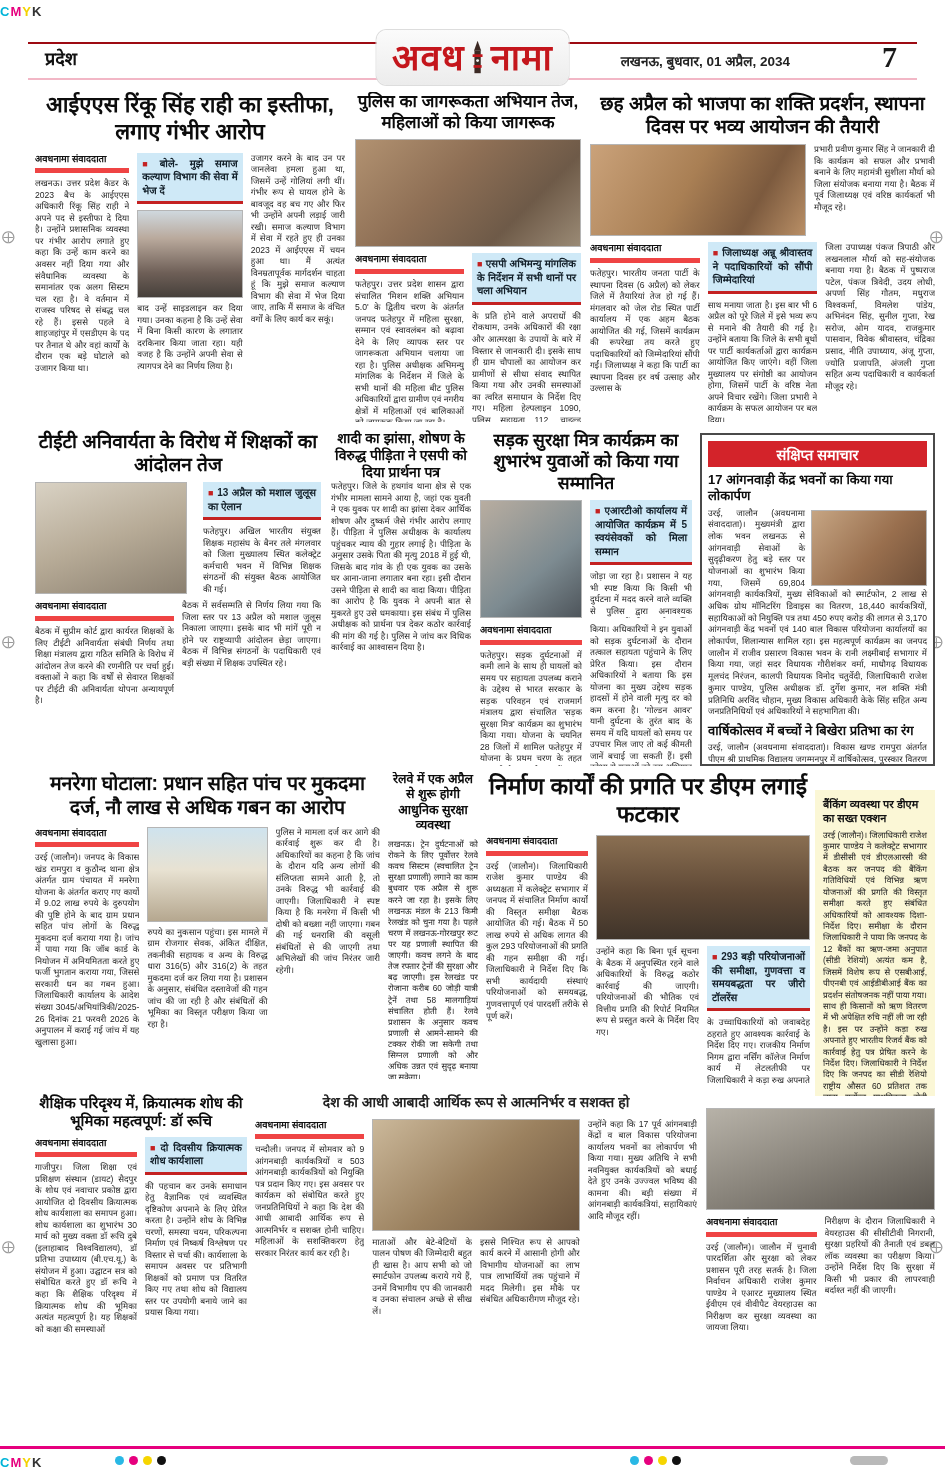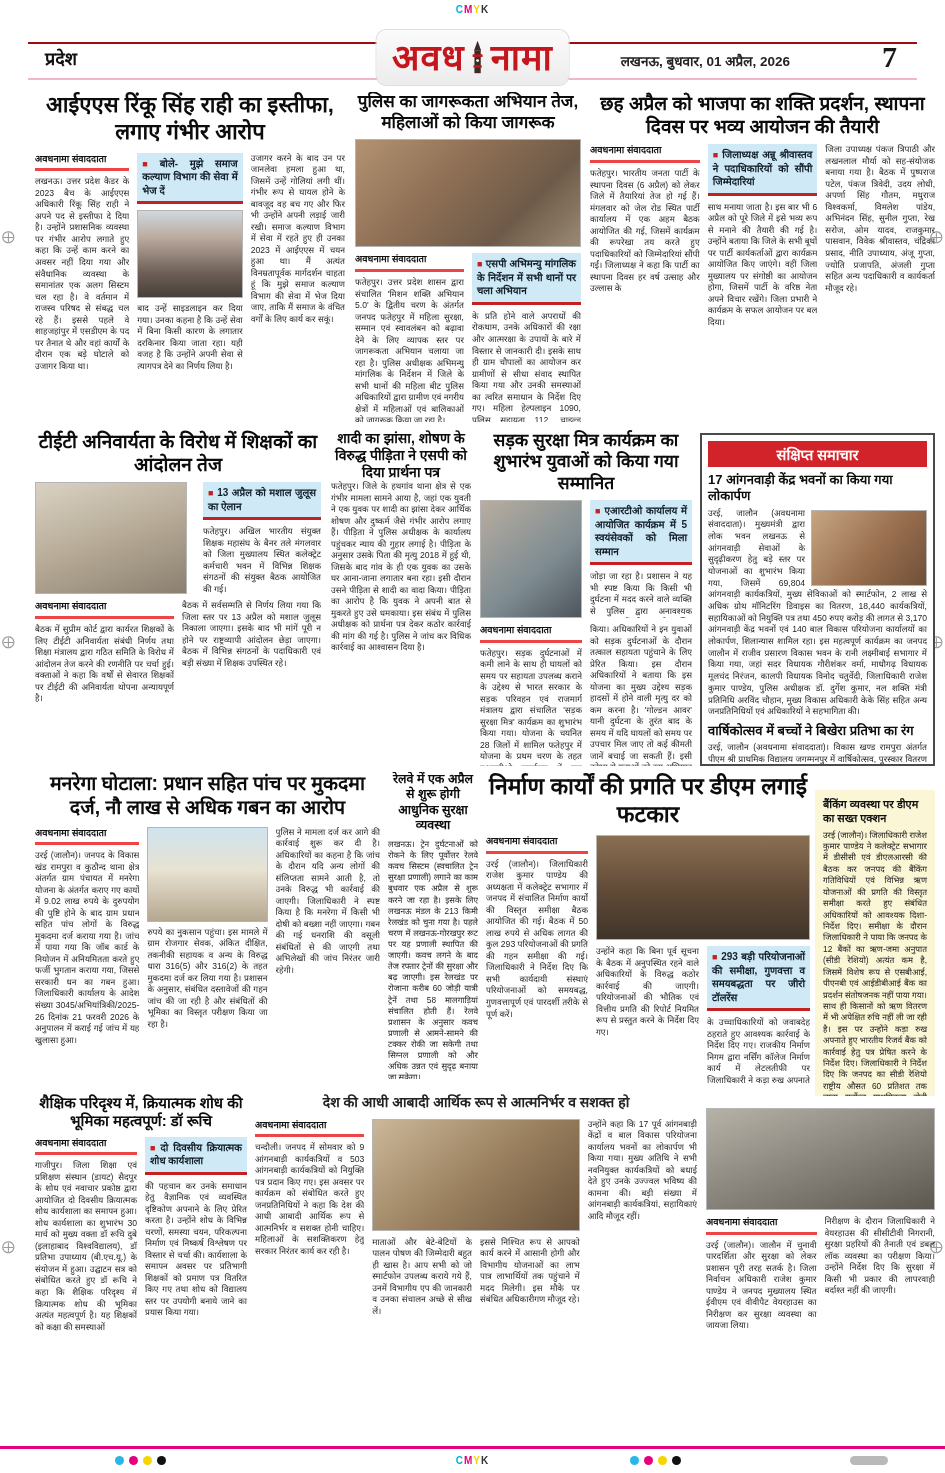--- a/index.html
+++ b/index.html
@@ -1,19 +1,19 @@
 <!DOCTYPE html>
 <html lang="hi"><head>
 <meta charset="utf-8">
 <style>
   html,body{margin:0;padding:0;background:#e8e8e8;}
   .page{position:relative;width:945px;height:1473px;background:#ffffff;margin:0 auto;
         font-family:"Liberation Sans","DejaVu Sans",sans-serif;overflow:hidden;}
   
-  .cmyk-row{position:absolute;left:0;width:100%;text-align:center;font-size:10px;font-weight:bold;letter-spacing:1px;}
+  .cmyk-row{position:absolute;left:0;width:100%;text-align:left;font-size:13px;font-weight:bold;letter-spacing:1px;}
   .cmyk-row .c{color:#00b4d8}.cmyk-row .m{color:#e6007e}.cmyk-row .y{color:#f3d100}.cmyk-row .k{color:#333}
   .dots{position:absolute;display:flex;gap:5px;}
   .dots i{width:9px;height:9px;border-radius:50%;display:block;}
   .d-c{background:#29b8e5}.d-m{background:#e6007e}.d-y{background:#f6d500}.d-k{background:#111}
   .regmark{position:absolute;color:#9a9a9a;font-size:13px;line-height:1;}
   .blob{position:absolute;width:38px;height:9px;border-radius:5px;background:#b9b9b9;}
   .footer-line{position:absolute;left:0;top:1446px;width:945px;height:3px;background:#e6007e;}
   
   .head-band{position:absolute;left:28px;top:42px;width:889px;height:34px;
              border-top:2.5px solid #9d0a12;border-bottom:2.5px solid #f2b7c6;}
@@ -24,21 +24,21 @@
             background:linear-gradient(180deg,#fbfbfb,#ececec);border-radius:10px;
             padding:2px 16px 4px 16px;display:flex;align-items:center;gap:4px;
             box-shadow:0 0 0 1px #ddd;}
   .masthead .word{font-size:36px;font-weight:bold;color:#c4161c;letter-spacing:1px;}
   
   .art{position:absolute;overflow:hidden;}
   .hl{font-weight:bold;color:#0c0c0c;text-align:center;line-height:1.22;}
   .subhl{font-weight:bold;color:#222;text-align:center;line-height:1.25;}
   .cols{display:flex;gap:8px;}
   .col{flex:1;font-size:8.6px;line-height:1.34;text-align:justify;color:#1f1f1f;overflow:hidden;}
-  .byline{font-weight:bold;font-size:9.5px;color:#111;border-bottom:3px solid #ef4444;
+  .byline{font-weight:bold;font-size:9.5px;color:#111;border-bottom:5px solid #ef4444;
           padding-bottom:3px;margin-bottom:5px;}
   .kick{background:#cfe9f7;border-bottom:3px solid #c42222;padding:4px 5px;font-weight:bold;
         font-size:10px;line-height:1.35;color:#13202a;margin-bottom:6px;}
   .kick .sq{color:#c42222;margin-right:3px;font-size:9px;}
   .photo{border:1px solid #b5b5b5;box-sizing:border-box;}
   .ybox{background:#fbf7d6;padding:7px 8px;box-sizing:border-box;overflow:hidden;}
   .ybox h4{margin:0 0 4px 0;font-size:11px;line-height:1.3;color:#111;}
   .ybox p{margin:0;font-size:8.4px;line-height:1.36;text-align:justify;color:#222;}
   .briefs{border:2px solid #4a4a4a;box-sizing:border-box;padding:6px;background:#fff;}
   .briefs .banner{background:#d3232a;color:#fff;font-weight:bold;font-size:14.5px;text-align:center;
@@ -72,21 +72,21 @@
       <svg width="18" height="34" viewBox="0 0 20 36">
         <path d="M10 0 L14 11 L6 11 Z" fill="#3c2a24"></path>
         <rect x="6.5" y="11" width="7" height="25" fill="#3c2a24"></rect>
         <rect x="4.5" y="15" width="11" height="3" fill="#c4161c"></rect>
         <rect x="5.5" y="27" width="9" height="3" fill="#c4161c"></rect>
         <circle cx="10" cy="22" r="1.6" fill="#f4f4f4"></circle>
       </svg>
     </span>
     <span class="word">नामा</span>
   </div>
-  <div class="dateline">लखनऊ, बुधवार, 01 अप्रैल, 2026</div>
+  <div class="dateline">लखनऊ, बुधवार, 01 अप्रैल, 2034</div>
   <div class="page-num">7</div>
 
   <div class="art" style="left:35px;top:92px;width:310px;height:330px;">
     <div class="hl" style="font-size:22px;margin-bottom:7px;">आईएएस रिंकू सिंह राही का इस्तीफा, लगाए गंभीर आरोप</div>
     <div class="cols">
       <div class="col">
         <div class="byline">अवधनामा संवाददाता</div>
         <p class="body">लखनऊ। उत्तर प्रदेश कैडर के 2023 बैच के आईएएस अधिकारी रिंकू सिंह राही ने अपने पद से इस्तीफा दे दिया है। उन्होंने प्रशासनिक व्यवस्था पर गंभीर आरोप लगाते हुए कहा कि उन्हें काम करने का अवसर नहीं दिया गया और संवैधानिक व्यवस्था के समानांतर एक अलग सिस्टम चल रहा है। वे वर्तमान में राजस्व परिषद से संबद्ध चल रहे हैं। इससे पहले वे शाहजहांपुर में एसडीएम के पद पर तैनात थे और वहां कार्यों के दौरान एक बड़े घोटाले को उजागर किया था।</p>
       </div>
       <div class="col" style="flex:1.12;">
@@ -110,20 +110,26 @@
       </div>
       <div class="col">
         <div class="kick"><span class="sq">■</span><span>एसपी अभिमन्यु मांगलिक के निर्देशन में सभी थानों पर चला अभियान</span></div>
         <p class="body">के प्रति होने वाले अपराधों की रोकथाम, उनके अधिकारों की रक्षा और आत्मरक्षा के उपायों के बारे में विस्तार से जानकारी दी। इसके साथ ही ग्राम चौपालों का आयोजन कर ग्रामीणों से सीधा संवाद स्थापित किया गया और उनकी समस्याओं का त्वरित समाधान के निर्देश दिए गए। महिला हेल्पलाइन 1090, पुलिस सहायता 112, चाइल्ड हेल्पलाइन 1098 और साइबर हेल्पलाइन 1930 का जानकारी देकर जागरूक किया गया।</p>
       </div>
     </div>
   </div>
 
   <div class="art" style="left:590px;top:92px;width:345px;height:330px;">
     <div class="hl" style="font-size:19px;margin-bottom:6px;">छह अप्रैल को भाजपा का शक्ति प्रदर्शन, स्थापना दिवस पर भव्य आयोजन की तैयारी</div>
+    <div style="display:flex;gap:8px;margin-bottom:6px;">
+      <div class="photo" style="width:216px;height:92px;background:linear-gradient(120deg,#caa27a 0%,#a97f54 45%,#7c5a3e 75%,#b98f66 100%);"></div>
+      <div class="col" style="height:92px;">
+        <p class="body">प्रभारी प्रवीण कुमार सिंह ने जानकारी दी कि कार्यक्रम को सफल और प्रभावी बनाने के लिए महामंत्री सुशीला मौर्या को जिला संयोजक बनाया गया है। बैठक में पूर्व जिलाध्यक्ष एवं वरिष्ठ कार्यकर्ता भी मौजूद रहे।</p>
+      </div>
+    </div>
     <div class="cols">
       <div class="col">
         <div class="byline">अवधनामा संवाददाता</div>
         <p class="body">फतेहपुर। भारतीय जनता पार्टी के स्थापना दिवस (6 अप्रैल) को लेकर जिले में तैयारियां तेज हो गई हैं। मंगलवार को जेल रोड स्थित पार्टी कार्यालय में एक अहम बैठक आयोजित की गई, जिसमें कार्यक्रम की रूपरेखा तय करते हुए पदाधिकारियों को जिम्मेदारियां सौंपी गईं। जिलाध्यक्ष ने कहा कि पार्टी का स्थापना दिवस हर वर्ष उत्साह और उल्लास के</p>
       </div>
       <div class="col">
         <div class="kick"><span class="sq">■</span><span>जिलाध्यक्ष अन्नू श्रीवास्तव ने पदाधिकारियों को सौंपी जिम्मेदारियां</span></div>
         <p class="body">साथ मनाया जाता है। इस बार भी 6 अप्रैल को पूरे जिले में इसे भव्य रूप से मनाने की तैयारी की गई है। उन्होंने बताया कि जिले के सभी बूथों पर पार्टी कार्यकर्ताओं द्वारा कार्यक्रम आयोजित किए जाएंगे। वहीं जिला मुख्यालय पर संगोष्ठी का आयोजन होगा, जिसमें पार्टी के वरिष्ठ नेता अपने विचार रखेंगे। जिला प्रभारी ने कार्यक्रम के सफल आयोजन पर बल दिया।</p>
       </div>
       <div class="col">
@@ -277,21 +283,21 @@
         <p class="body">उन्होंने कहा कि 17 पूर्व आंगनबाड़ी केंद्रों व बाल विकास परियोजना कार्यालय भवनों का लोकार्पण भी किया गया। मुख्य अतिथि ने सभी नवनियुक्त कार्यकत्रियों को बधाई देते हुए उनके उज्ज्वल भविष्य की कामना की। बड़ी संख्या में आंगनबाड़ी कार्यकत्रियां, सहायिकाएं आदि मौजूद रहीं।</p>
       </div>
     </div>
   </div>
 
   <div class="art" style="left:706px;top:1108px;width:229px;height:330px;">
     <div class="photo" style="height:102px;background:linear-gradient(160deg,#b7b2a8 0%,#8a857c 50%,#5c5750 100%);margin-bottom:6px;"></div>
     <div class="cols">
       <div class="col">
         <div class="byline">अवधनामा संवाददाता</div>
-        <p class="body">उरई (जालौन)। जालौन में चुनावी पारदर्शिता और सुरक्षा को लेकर प्रशासन पूरी तरह सतर्क है। जिला निर्वाचन अधिकारी राजेश कुमार पाण्डेय ने जनपद मुख्यालय स्थित ईवीएम एवं वीवीपैट वेयरहाउस का निरीक्षण कर सुरक्षा व्यवस्था का जायजा लिया।</p>
+        <p class="body">उरई (जालौन)। जालौन में चुनावी पारदर्शिता और सुरक्षा को लेकर प्रशासन पूरी तरह सतर्क है। जिला निर्वाचन अधिकारी राजेश कुमार पाण्डेय ने एआरट मुख्यालय स्थित ईवीएम एवं वीवीपैट वेयरहाउस का निरीक्षण कर सुरक्षा व्यवस्था का जायजा लिया।</p>
       </div>
       <div class="col">
         <p class="body">निरीक्षण के दौरान जिलाधिकारी ने वेयरहाउस की सीसीटीवी निगरानी, सुरक्षा प्रहरियों की तैनाती एवं डबल लॉक व्यवस्था का परीक्षण किया। उन्होंने निर्देश दिए कि सुरक्षा में किसी भी प्रकार की लापरवाही बर्दाश्त नहीं की जाएगी।</p>
       </div>
     </div>
   </div>
 
   <div class="footer-line"></div>
   <div class="dots" style="left:115px;top:1456px;">
     <i class="d-c"></i>

